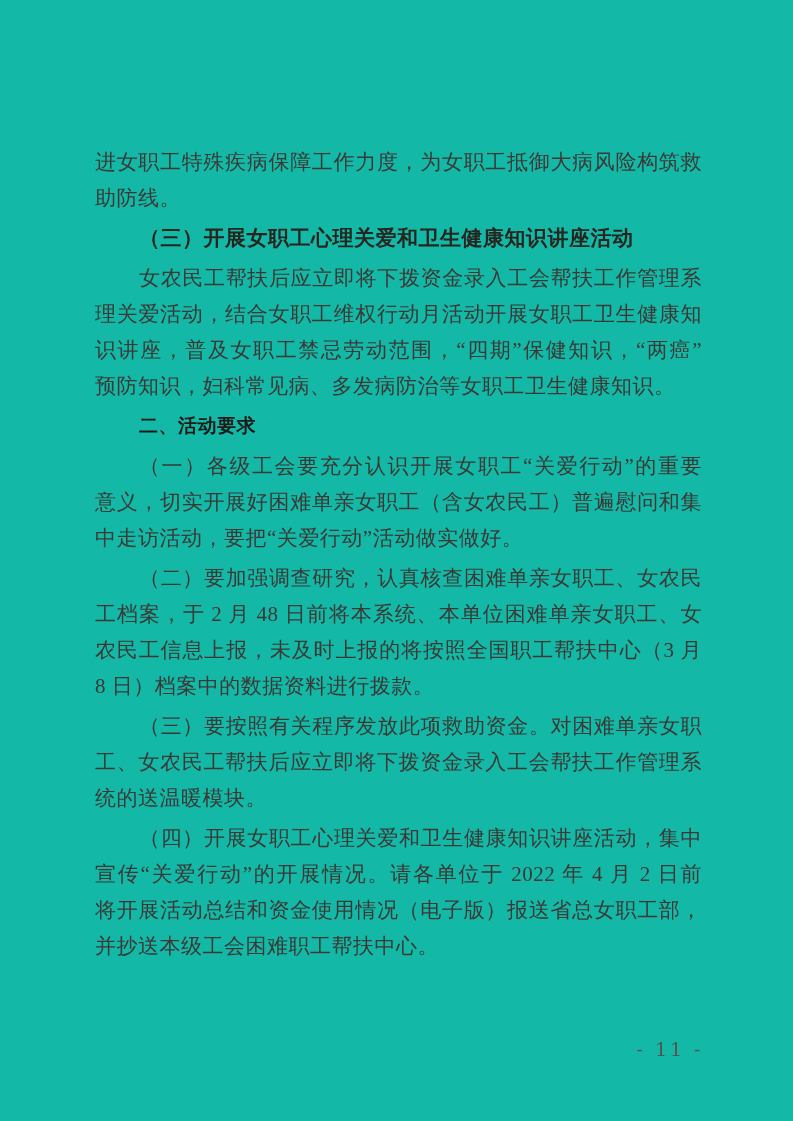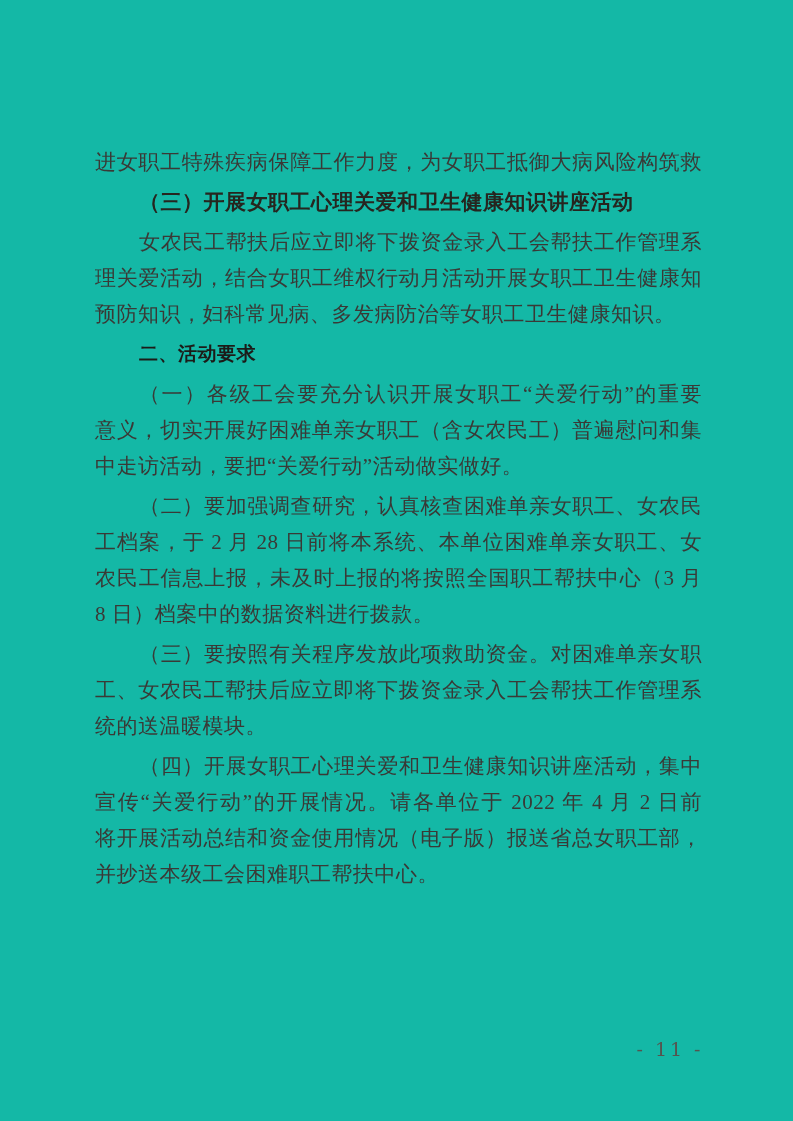--- a/index.html
+++ b/index.html
@@ -62,40 +62,42 @@
     font-family: "DejaVu Serif", serif;
   }
 </style>
 </head>
 <body>
 
 <div class="page">
   <div class="text-area" id="text-area">
       <div class="block body">
         <div class="line justify">进女职工特殊疾病保障工作力度，为女职工抵御大病风险构筑救</div>
+        <div class="line">助防线。</div>
       </div>
       <div class="block heading-kai">
         <div class="line indent">（三）开展女职工心理关爱和卫生健康知识讲座活动</div>
       </div>
       <div class="block body">
         <div class="line justify indent">女农民工帮扶后应立即将下拨资金录入工会帮扶工作管理系</div>
         <div class="line justify">理关爱活动，结合女职工维权行动月活动开展女职工卫生健康知</div>
+        <div class="line justify">识讲座，普及女职工禁忌劳动范围，“四期”保健知识，“两癌”</div>
         <div class="line">预防知识，妇科常见病、多发病防治等女职工卫生健康知识。</div>
       </div>
       <div class="block heading-hei">
         <div class="line indent">二、活动要求</div>
       </div>
       <div class="block body">
         <div class="line justify indent">（一）各级工会要充分认识开展女职工“关爱行动”的重要</div>
         <div class="line justify">意义，切实开展好困难单亲女职工（含女农民工）普遍慰问和集</div>
         <div class="line">中走访活动，要把“关爱行动”活动做实做好。</div>
       </div>
       <div class="block body">
         <div class="line justify indent">（二）要加强调查研究，认真核查困难单亲女职工、女农民</div>
-        <div class="line justify">工档案，于 2 月 28 日前将本系统、本单位困难单亲女职工、女</div>
+        <div class="line justify">工档案，于 2 月 48 日前将本系统、本单位困难单亲女职工、女</div>
         <div class="line justify">农民工信息上报，未及时上报的将按照全国职工帮扶中心（3 月</div>
         <div class="line">8 日）档案中的数据资料进行拨款。</div>
       </div>
       <div class="block body">
         <div class="line justify indent">（三）要按照有关程序发放此项救助资金。对困难单亲女职</div>
         <div class="line justify">工、女农民工帮扶后应立即将下拨资金录入工会帮扶工作管理系</div>
         <div class="line">统的送温暖模块。</div>
       </div>
       <div class="block body">
         <div class="line justify indent">（四）开展女职工心理关爱和卫生健康知识讲座活动，集中</div>

